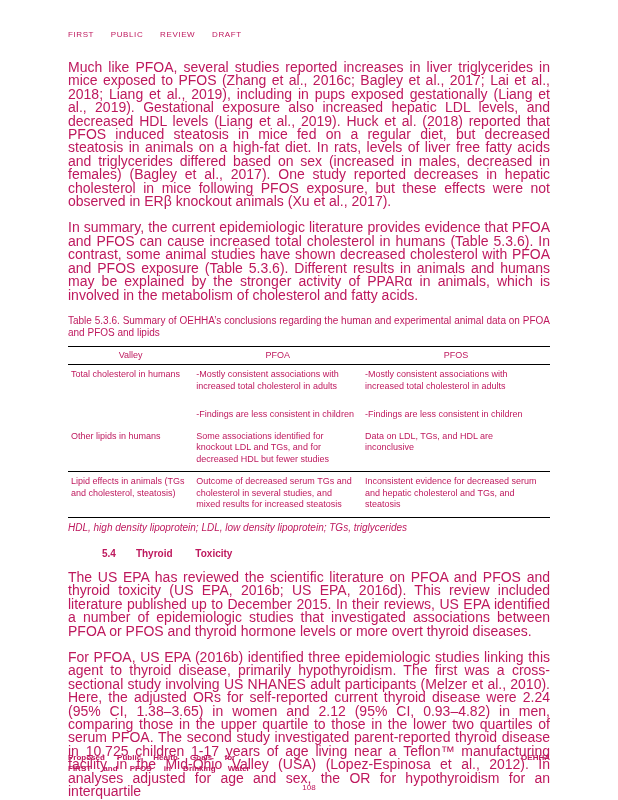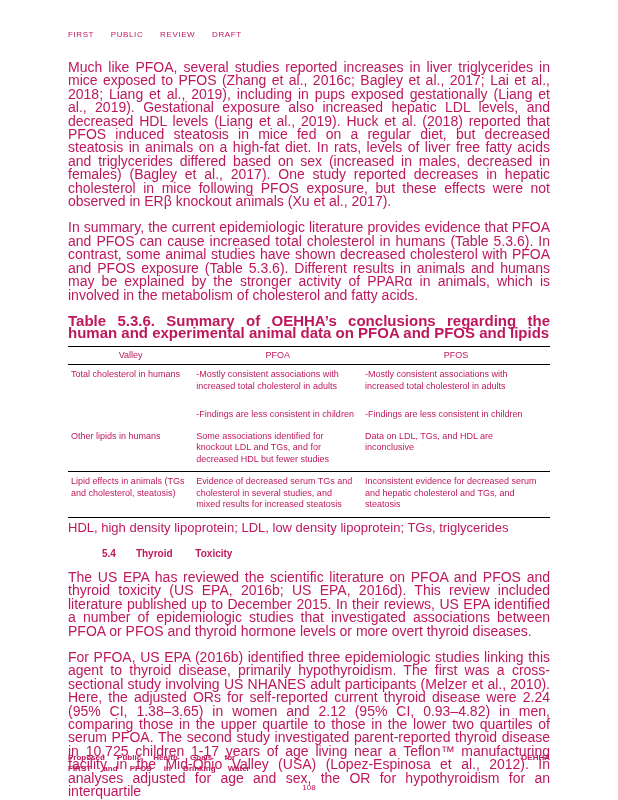--- a/index.html
+++ b/index.html
@@ -23,22 +23,22 @@
     margin-bottom: 22px;
     white-space: nowrap;
   }
   p.body-para {
     font-size: 14px;
     line-height: 13.4px;
     text-align: justify;
     margin: 0 0 13px 0;
   }
   .table-caption {
-    font-size: 15px;
-    font-weight: bold;
+    font-size: 10px;
+    font-weight: normal;
     line-height: 12.5px;
     text-align: justify;
     margin: 2px 0 6px 0;
   }
   table.data-table {
     width: 100%;
     border-collapse: collapse;
     font-size: 9px;
     line-height: 11.5px;
     border-top: 1px solid #000;
@@ -55,23 +55,24 @@
     padding: 3px 4px;
   }
   table.data-table td {
     vertical-align: top;
     padding: 4px 8px 6px 3px;
   }
   table.data-table tr.rule-above td { border-top: 1px solid #000; }
   .cell-para { margin: 0; }
   .cell-para + .cell-para { margin-top: 17px; }
   .footnote {
-    font-size: 13px;
+    font-size: 10px;
     line-height: 12px;
     margin: 4px 0 14px 0;
+    font-style: italic;
   }
   .section-heading {
     font-size: 10px;
     font-weight: bold;
     margin: 2px 0 12px 0;
     padding-left: 34px;
   }
   .section-heading .sec-num { margin-right: 20px; }
   .section-heading .sec-title { word-spacing: 20px; margin-top: 34px; }
   .page-footer {
@@ -146,21 +147,21 @@
         </td>
         <td>
           <p class="cell-para">Data on LDL, TGs, and HDL are inconclusive</p>
         </td>
       </tr>
       <tr class="rule-above">
         <td>
           <p class="cell-para">Lipid effects in animals (TGs and cholesterol, steatosis)</p>
         </td>
         <td>
-          <p class="cell-para">Evidence of decreased serum TGs and cholesterol in several studies, and mixed results for increased steatosis</p>
+          <p class="cell-para">Outcome of decreased serum TGs and cholesterol in several studies, and mixed results for increased steatosis</p>
         </td>
         <td>
           <p class="cell-para">Inconsistent evidence for decreased serum and hepatic cholesterol and TGs, and steatosis</p>
         </td>
       </tr>
     </tbody>
   </table>
 
   <p class="footnote">HDL, high density lipoprotein; LDL, low density lipoprotein; TGs, triglycerides</p>
 

